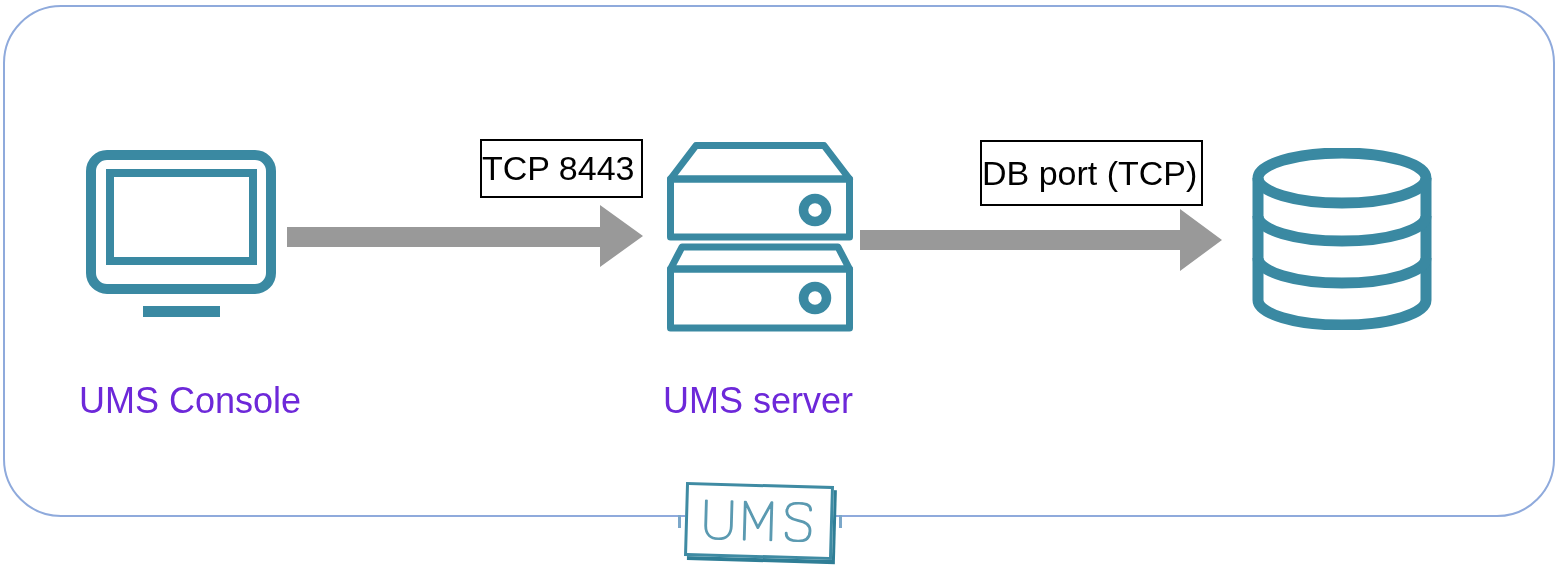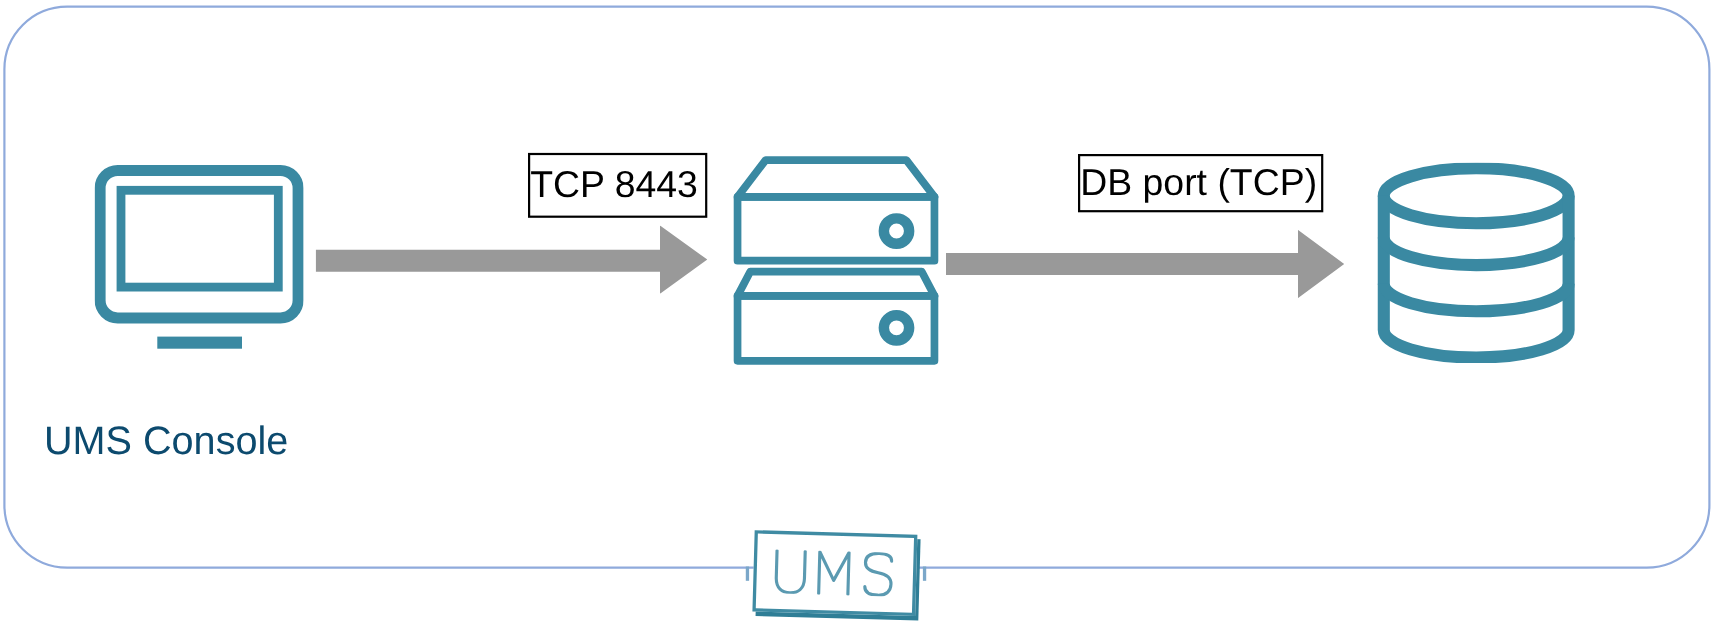--- a/index.html
+++ b/index.html
@@ -17,40 +17,40 @@
     box-sizing:border-box;
   }
   
   .icon{position:absolute;}
   .icon-console{left:86px;top:150px;width:190px;height:168px;}
   .icon-server{left:666px;top:141px;width:188px;height:192px;}
   .icon-db{left:1247px;top:148px;width:190px;height:182px;}
   
   .node-label{
     position:absolute;top:382px;width:300px;
-    font-size:36px;line-height:38px;color:#0c4a6e;
-    white-space:nowrap;
+    font-size:36px;line-height:38px;color:#6d28d9;
+    text-align:center;white-space:nowrap;
   }
   .label-console{left:40px;}
   .label-server{left:608px;}
   .label-db{left:1188px;}
   
   .arrow{position:absolute;}
   .arrow1{left:287px;top:205px;width:356px;height:62px;}
   .arrow2{left:860px;top:209px;width:362px;height:62px;}
   
   .port-label{
     position:absolute;
     border:2px solid #000;background:#fff;
     box-sizing:border-box;
     display:flex;align-items:center;justify-content:flex-start;
     font-size:34px;color:#000;white-space:nowrap;
   }
   .port-label-1{left:480px;top:139px;width:163px;height:59px;}
-  .port-label-2{left:980px;top:140px;width:223px;height:53px;}
+  .port-label-2{left:980px;top:140px;width:223px;height:66px;}
   
   .badge{
     position:absolute;left:685px;top:484px;width:148px;height:74px;
     background:#fff;border:3px solid #3f8ba3;
     box-sizing:border-box;
     transform:rotate(1.6deg);
     box-shadow:3px 4px 0 #2f7e96;
     display:flex;align-items:center;justify-content:center;
     z-index:5;
   }
@@ -90,20 +90,21 @@
   <svg class="icon icon-server" viewBox="0 0 188 192" aria-hidden="true">
     <g fill="none" stroke="#3a89a2" stroke-width="7" stroke-linejoin="round">
       <path d="M30,4.5 H158 L183.5,38 H4.5 Z"></path>
       <rect x="4.5" y="38" width="179" height="58"></rect>
       <path d="M16,106 H172 L183.5,128 H4.5 Z"></path>
       <rect x="4.5" y="128" width="179" height="59"></rect>
       <circle cx="149" cy="69" r="11.5" stroke-width="9.5"></circle>
       <circle cx="149" cy="157" r="11.5" stroke-width="9.5"></circle>
     </g>
   </svg>
+  <div class="node-label label-server">UMS server</div>
 
   <svg class="arrow arrow2" viewBox="0 0 362 62" aria-hidden="true">
     <polygon points="0,21 320,21 320,0 362,31 320,62 320,41 0,41" fill="#999999"></polygon>
   </svg>
 
   <div class="port-label port-label-2">
     <span>DB port (TCP)</span>
   </div>
 
   <svg class="icon icon-db" viewBox="0 0 190 182" aria-hidden="true">

